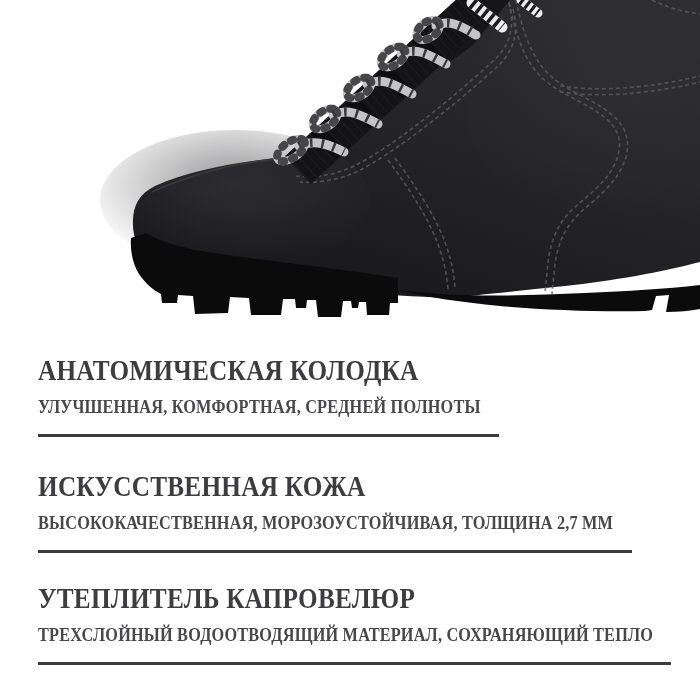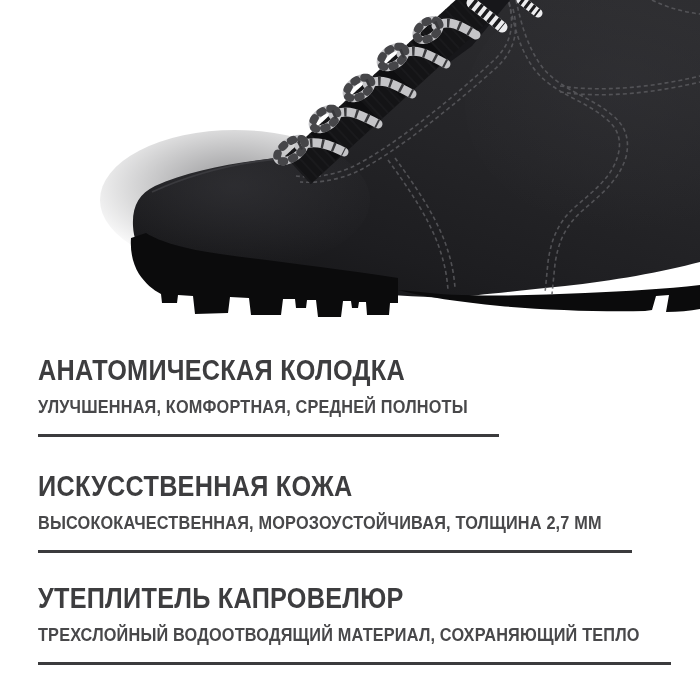--- a/index.html
+++ b/index.html
@@ -1,18 +1,18 @@
 <!DOCTYPE html>
 <html><head>
 <meta charset="utf-8">
 <style>
   html,body{margin:0;padding:0;background:#ffffff;}
   .card{
     position:relative;width:700px;height:700px;background:#ffffff;overflow:hidden;
-    font-family:Liberation Sans, sans-serif;
+    font-family:Liberation Serif, serif;
   }
   .hero{position:absolute;top:0;left:0;width:700px;height:345px;}
   .hero svg{display:block;}
   .feature{position:absolute;left:38px;}
   .f1{top:356px;} .f2{top:472px;} .f3{top:584px;}
   .feature h2{
     margin:0;font-size:29px;line-height:1;font-weight:bold;color:#3d3d3f;
     letter-spacing:.3px;white-space:nowrap;
     transform:scaleX(.87);transform-origin:0 50%;
   }

